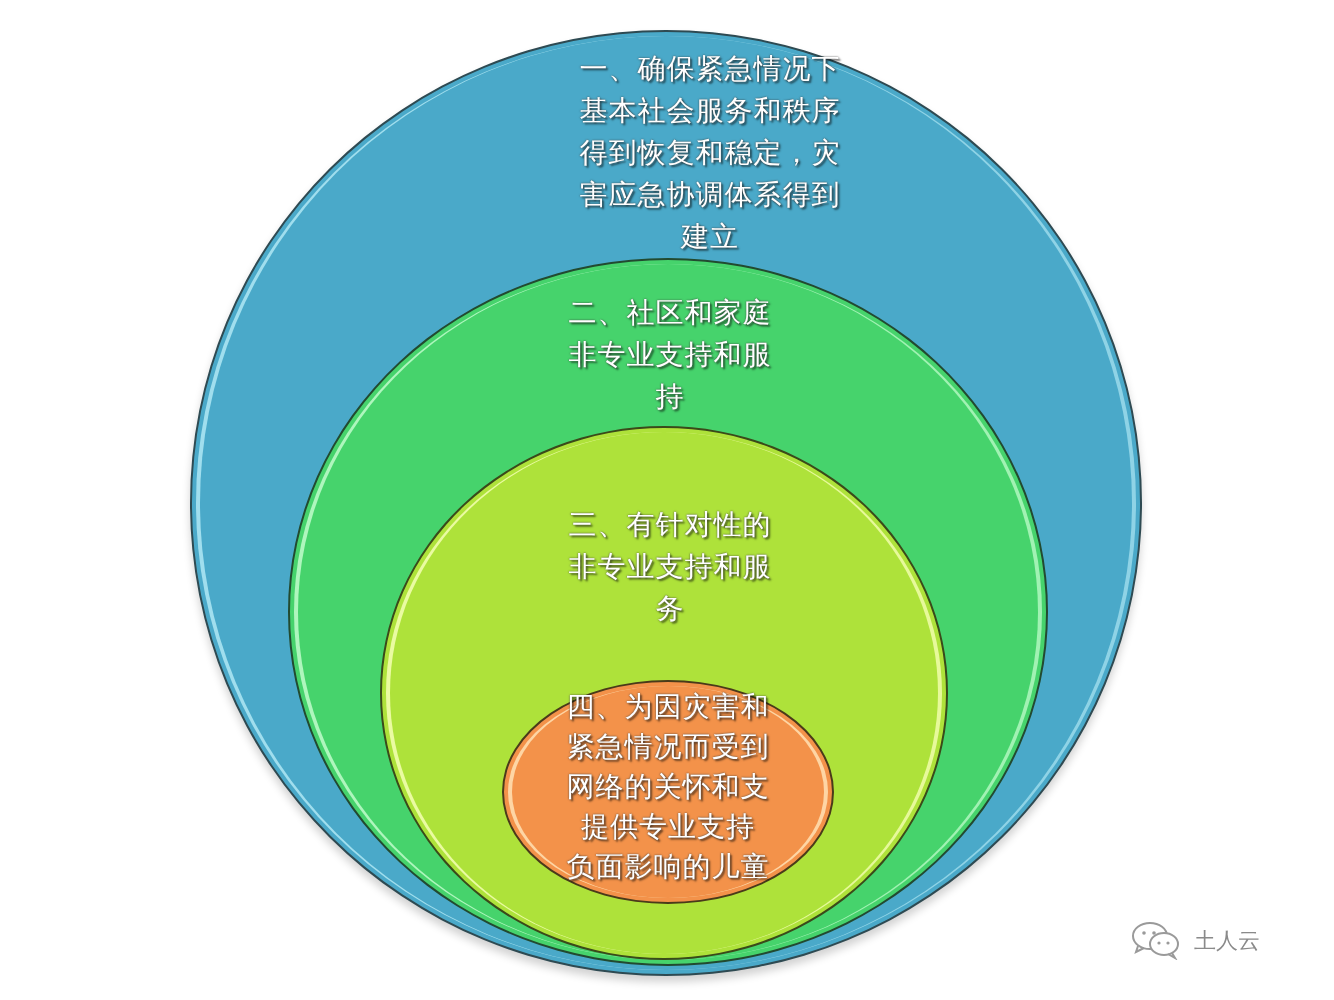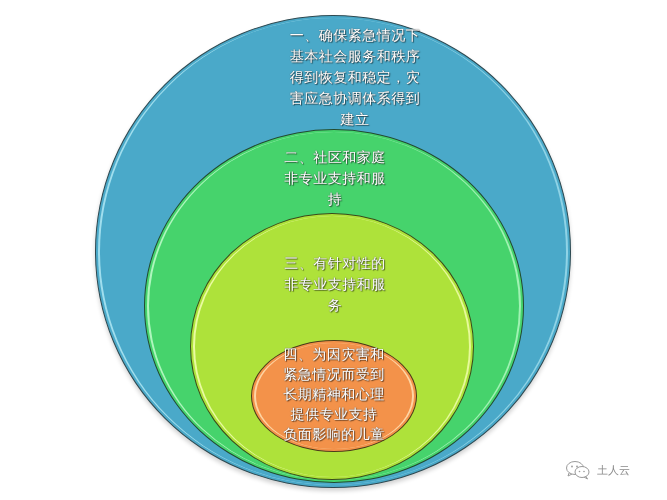--- a/index.html
+++ b/index.html
@@ -99,21 +99,21 @@
 
 <div class="label label-3">
   <div>三、有针对性的</div>
   <div>非专业支持和服</div>
   <div>务</div>
 </div>
 
 <div class="label label-4">
   <div>四、为因灾害和</div>
   <div>紧急情况而受到</div>
-  <div>长期精神和心理</div>
+  <div>网络的关怀和支</div>
   <div>提供专业支持</div>
   <div>负面影响的儿童</div>
 </div>
 
 <div class="watermark">
   <span>
     <svg width="26" height="20" viewBox="0 0 26 20">
       <ellipse cx="10" cy="8" rx="8.5" ry="6.5" fill="none" stroke="#9a9a9a" stroke-width="1"></ellipse>
       <path d="M4 13 L3 16 L7 14" fill="none" stroke="#9a9a9a" stroke-width="1"></path>
       <ellipse cx="17" cy="12" rx="7" ry="5.5" fill="#ffffff" stroke="#9a9a9a" stroke-width="1"></ellipse>

